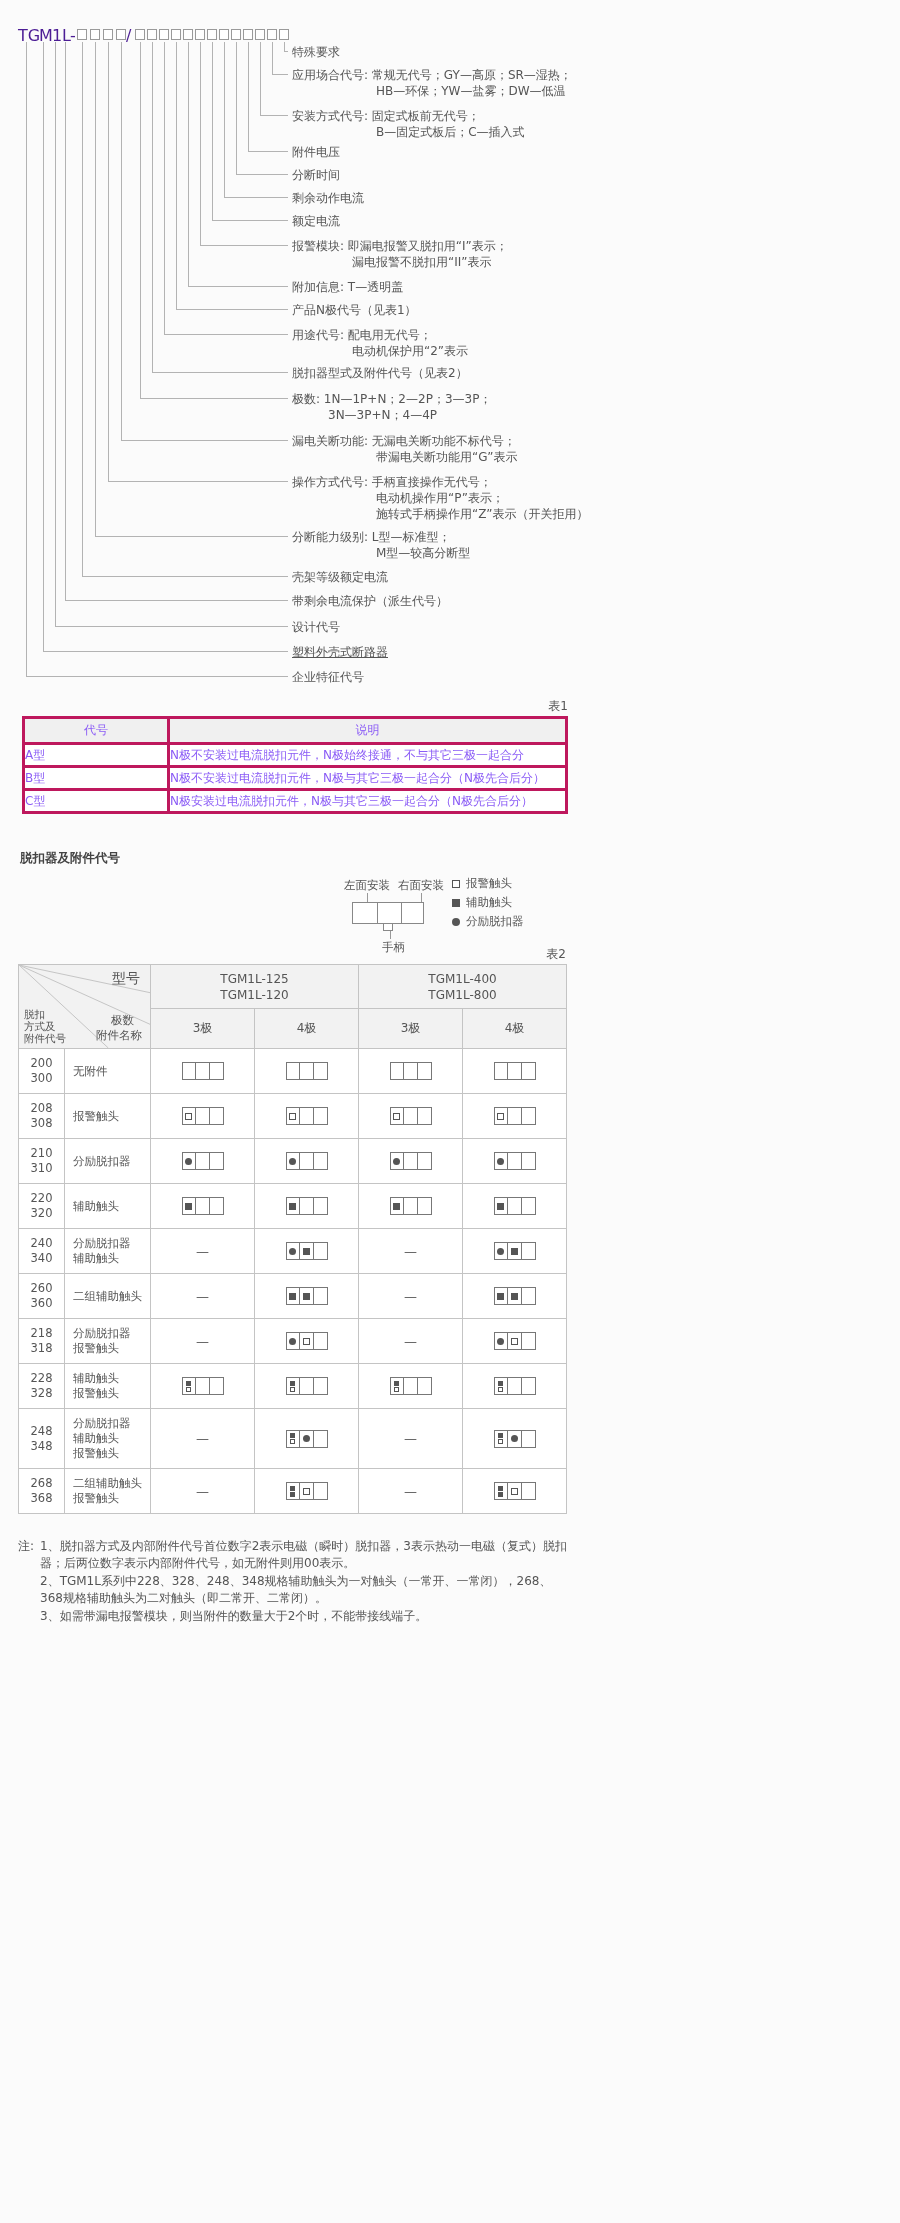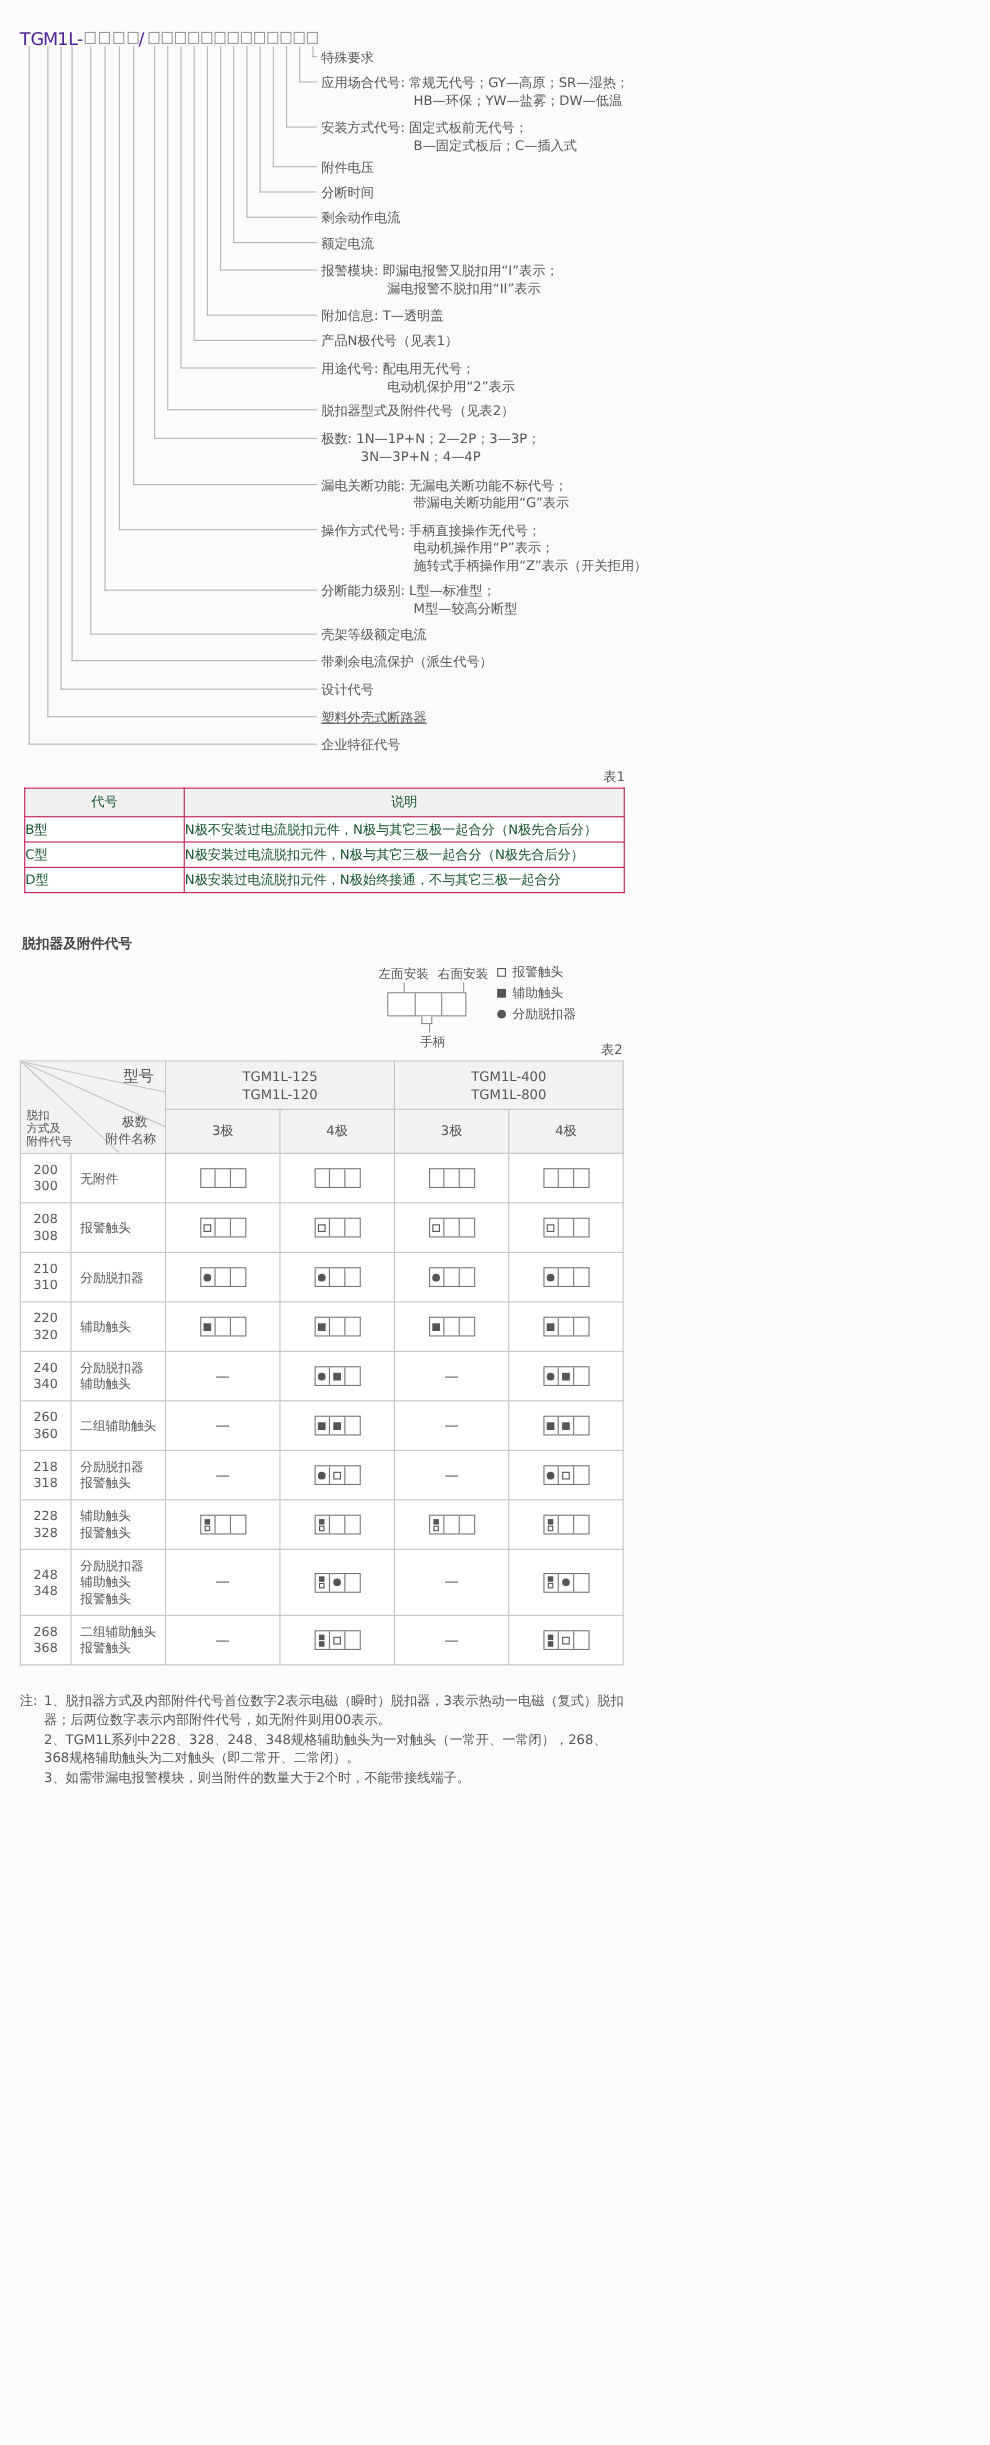--- a/index.html
+++ b/index.html
@@ -15,21 +15,21 @@
   .callout-label { position:absolute; left:292px; }
   .callout-text  { white-space:pre; line-height:16px; font-size:12px; color:#555; }
 
   
   .tbl-tag { position:absolute; font-size:12px; color:#555; text-align:right; }
   #tag1 { left:22px; top:698px; width:546px; }
   #tag2 { left:18px; top:946px; width:548px; }
 
   
   #table1 { position:absolute; left:22px; top:716px; width:546px; border-collapse:collapse; background:#fff; }
-  #table1 th, #table1 td { border:1px solid #be185d; font-size:12px; color:#14532d; font-weight:normal; }
+  #table1 th, #table1 td { border:3px solid #be185d; font-size:12px; color:#8b5cf6; font-weight:normal; }
   #table1 th { background:#f0f0f0; height:26px; }
   #table1 td { height:23px; }
   #table1 .c-code { width:145px; }
 
   
   #acc-heading { position:absolute; left:20px; top:850px; font-size:12.5px; font-weight:bold; color:#444; }
   #acc-diagram { position:absolute; left:0; top:868px; width:640px; height:100px; }
   #acc-left-label  { position:absolute; left:344px; top:10px; font-size:11.5px; color:#555; }
   #acc-right-label { position:absolute; left:398px; top:10px; font-size:11.5px; color:#555; }
   .tick { position:absolute; border-left:1px solid #999; }
@@ -208,30 +208,30 @@
   <div class="tbl-tag" id="tag1">表1</div>
   <table id="table1">
       <thead>
         <tr>
           <th class="c-code">代号</th>
           <th>说明</th>
         </tr>
       </thead>
       <tbody>
         <tr>
+          <td>A型</td>
+          <td>N极不安装过电流脱扣元件，N极始终接通，不与其它三极一起合分</td>
+        </tr>
+        <tr>
           <td>B型</td>
           <td>N极不安装过电流脱扣元件，N极与其它三极一起合分（N极先合后分）</td>
         </tr>
         <tr>
           <td>C型</td>
           <td>N极安装过电流脱扣元件，N极与其它三极一起合分（N极先合后分）</td>
-        </tr>
-        <tr>
-          <td>D型</td>
-          <td>N极安装过电流脱扣元件，N极始终接通，不与其它三极一起合分</td>
         </tr>
       </tbody>
     </table>
 
   <div id="acc-heading">脱扣器及附件代号</div>
 
   <div id="acc-diagram">
     <div id="acc-left-label">左面安装</div>
     <div id="acc-right-label">右面安装</div>
     <div id="acc-left-tick" class="tick"></div>

